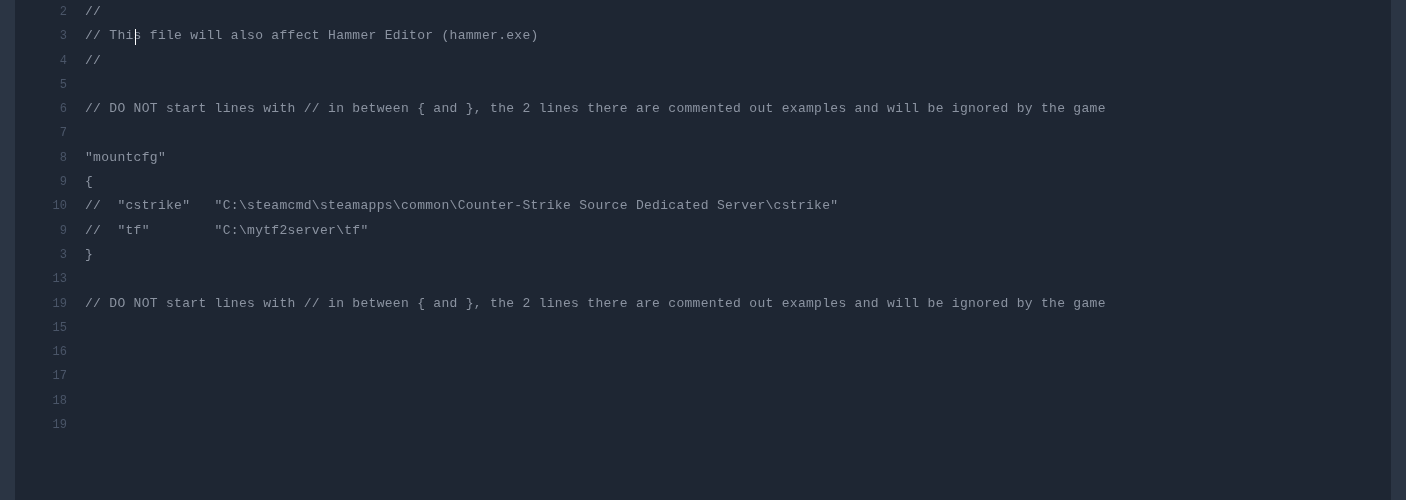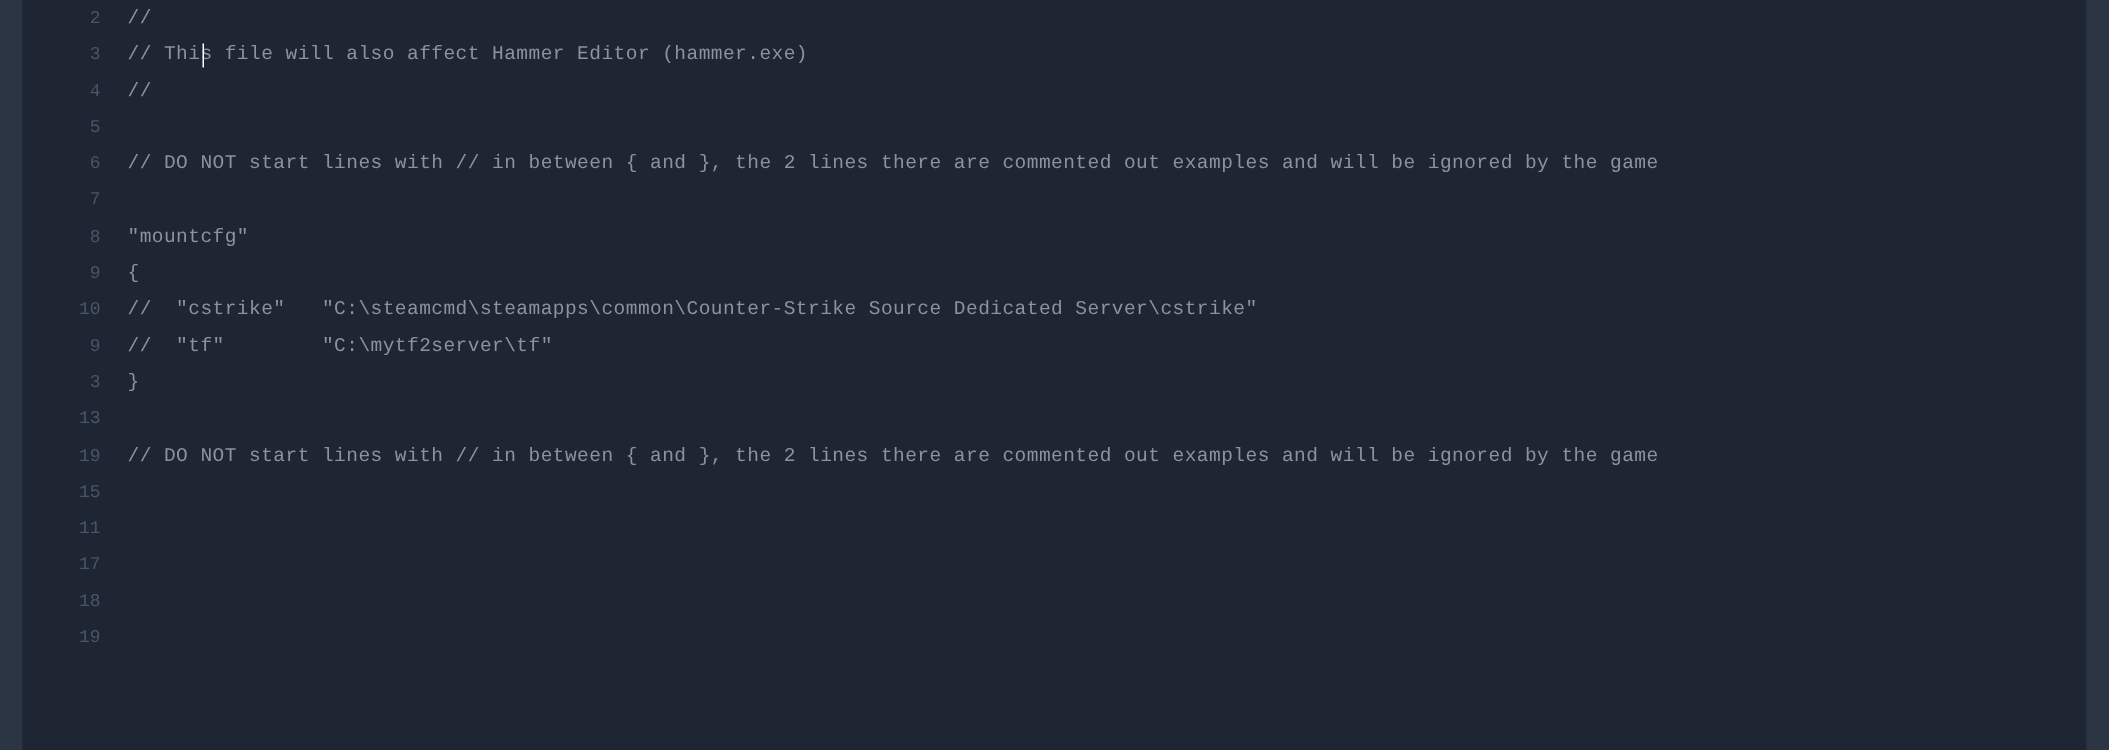--- a/index.html
+++ b/index.html
@@ -64,21 +64,21 @@
       <div class="line-number">6</div>
       <div class="line-number">7</div>
       <div class="line-number">8</div>
       <div class="line-number">9</div>
       <div class="line-number">10</div>
       <div class="line-number">9</div>
       <div class="line-number">3</div>
       <div class="line-number">13</div>
       <div class="line-number">19</div>
       <div class="line-number">15</div>
-      <div class="line-number">11</div>
+      <div class="line-number">16</div>
       <div class="line-number">17</div>
       <div class="line-number">18</div>
       <div class="line-number">19</div>
     </div>
   <div class="code-area" id="code-area">
     <div class="cursor"></div>
   <div class="code-line">//</div>
       <div class="code-line">// This file will also affect Hammer Editor (hammer.exe)</div>
       <div class="code-line">//</div>
       <div class="code-line"></div>

